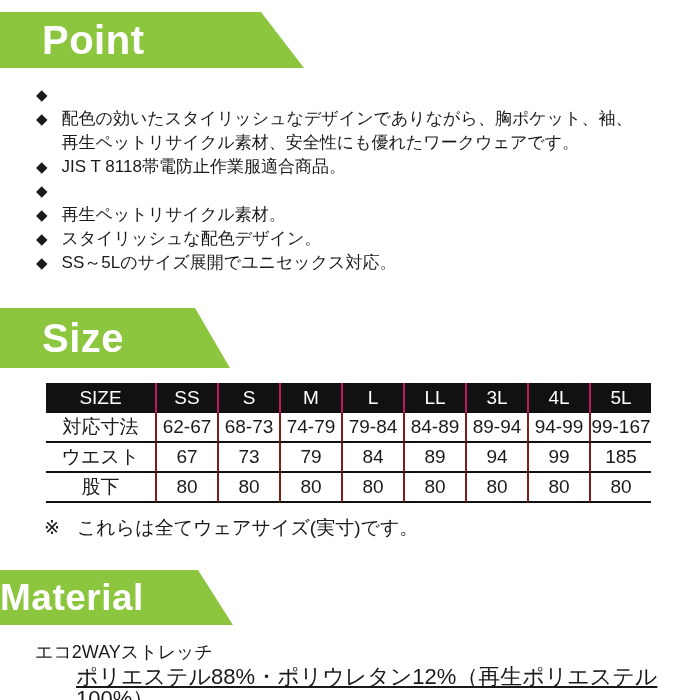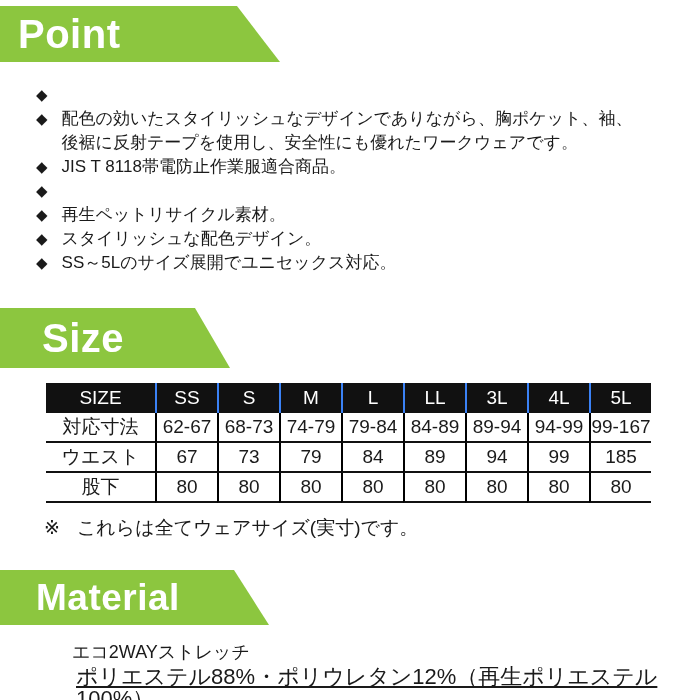--- a/index.html
+++ b/index.html
@@ -22,32 +22,32 @@
     position: absolute;
     left: 0;
     display: flex;
     align-items: center;
     background: #8CC63F;
     color: #ffffff;
     font-weight: 700;
     letter-spacing: 0.5px;
   }
   .banner-point {
-    top: 6px; width: 262px; height: 56px;
-    padding-left: 18px; font-size: 40px;
+    top: 12px; width: 262px; height: 56px;
+    padding-left: 42px; font-size: 40px;
     clip-path: polygon(0 0, calc(100% - 43px) 0, 100% 100%, 0 100%);
   }
   .banner-size {
     top: 308px; width: 188px; height: 60px;
     padding-left: 42px; font-size: 40px;
     clip-path: polygon(0 0, calc(100% - 35px) 0, 100% 100%, 0 100%);
   }
   .banner-material {
     top: 570px; width: 233px; height: 55px;
-    padding-left: 36px; font-size: 37px;
+    font-size: 37px;
     clip-path: polygon(0 0, calc(100% - 35px) 0, 100% 100%, 0 100%);
   }
 
   
   .bullets {
     position: absolute;
     left: 36px; top: 83px;
     width: 648px;
     list-style: none;
     margin: 0; padding: 0;
@@ -82,45 +82,44 @@
   .size-table col.c-data  { width: 62px; }
   .size-table th {
     background: #111111;
     color: #ffffff;
     font-weight: 400;
     font-size: 19px;
     height: 30px;
     text-align: center;
     padding: 0;
   }
-  .size-table thead th + th { border-left: 2px solid #3b82f6; }
+  .size-table thead th + th { border-left: 2px solid #be185d; }
   .size-table td {
     height: 28px;
     text-align: center;
     padding: 0;
     border-bottom: 2px solid #111111;
   }
-  .size-table tbody td + td { border-left: 2px solid #000000; }
+  .size-table tbody td + td { border-left: 2px solid #7f1d1d; }
 
   .size-note {
     position: absolute;
     left: 44px; top: 516px;
     display: flex;
     gap: 17px;
     font-size: 19px;
     line-height: 24px;
   }
 
   
   .material-name {
     position: absolute;
     left: 35px; top: 641px;
     font-size: 18px;
     line-height: 22px;
-    margin-left: 37px;
   }
   .material-composition {
     position: absolute;
     left: 76px; top: 666px;
     font-size: 22px;
     line-height: 22px;
     text-decoration: underline;
   }
 </style>
 </head>
@@ -132,21 +131,21 @@
     <span>Point</span>
   </div>
 
   <ul class="bullets">
     <li class="bullet">
       <span class="marker">◆</span>
     </li>
     <li class="bullet">
       <span class="marker">◆</span>
       <span class="bullet-text">配色の効いたスタイリッシュなデザインでありながら、胸ポケット、袖、
-後裾に反射テープを使用し、安全性にも優れたワークウェアです。</span>
+再生ペットリサイクル素材、安全性にも優れたワークウェアです。</span>
     </li>
     <li class="bullet">
       <span class="marker">◆</span>
       <span class="bullet-text">JIS T 8118帯電防止作業服適合商品。</span>
     </li>
     <li class="bullet">
       <span class="marker">◆</span>
     </li>
     <li class="bullet">
       <span class="marker">◆</span>

